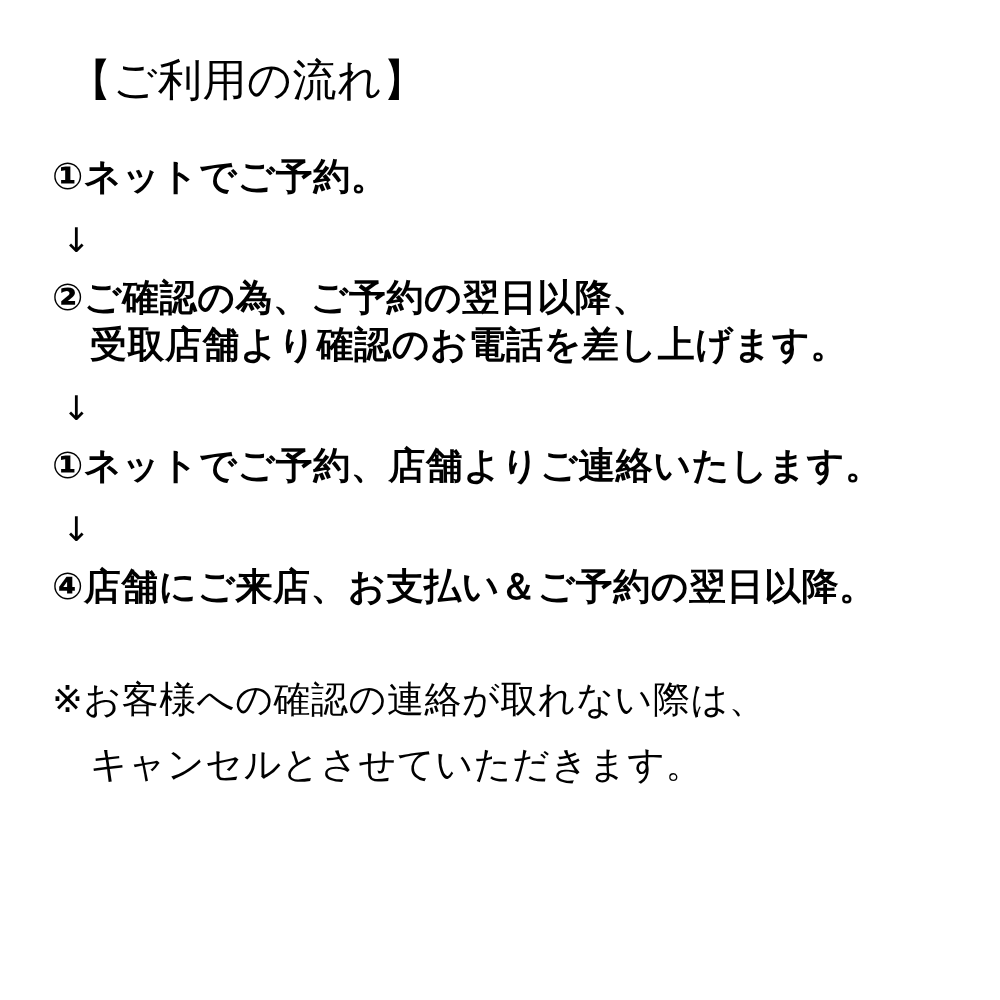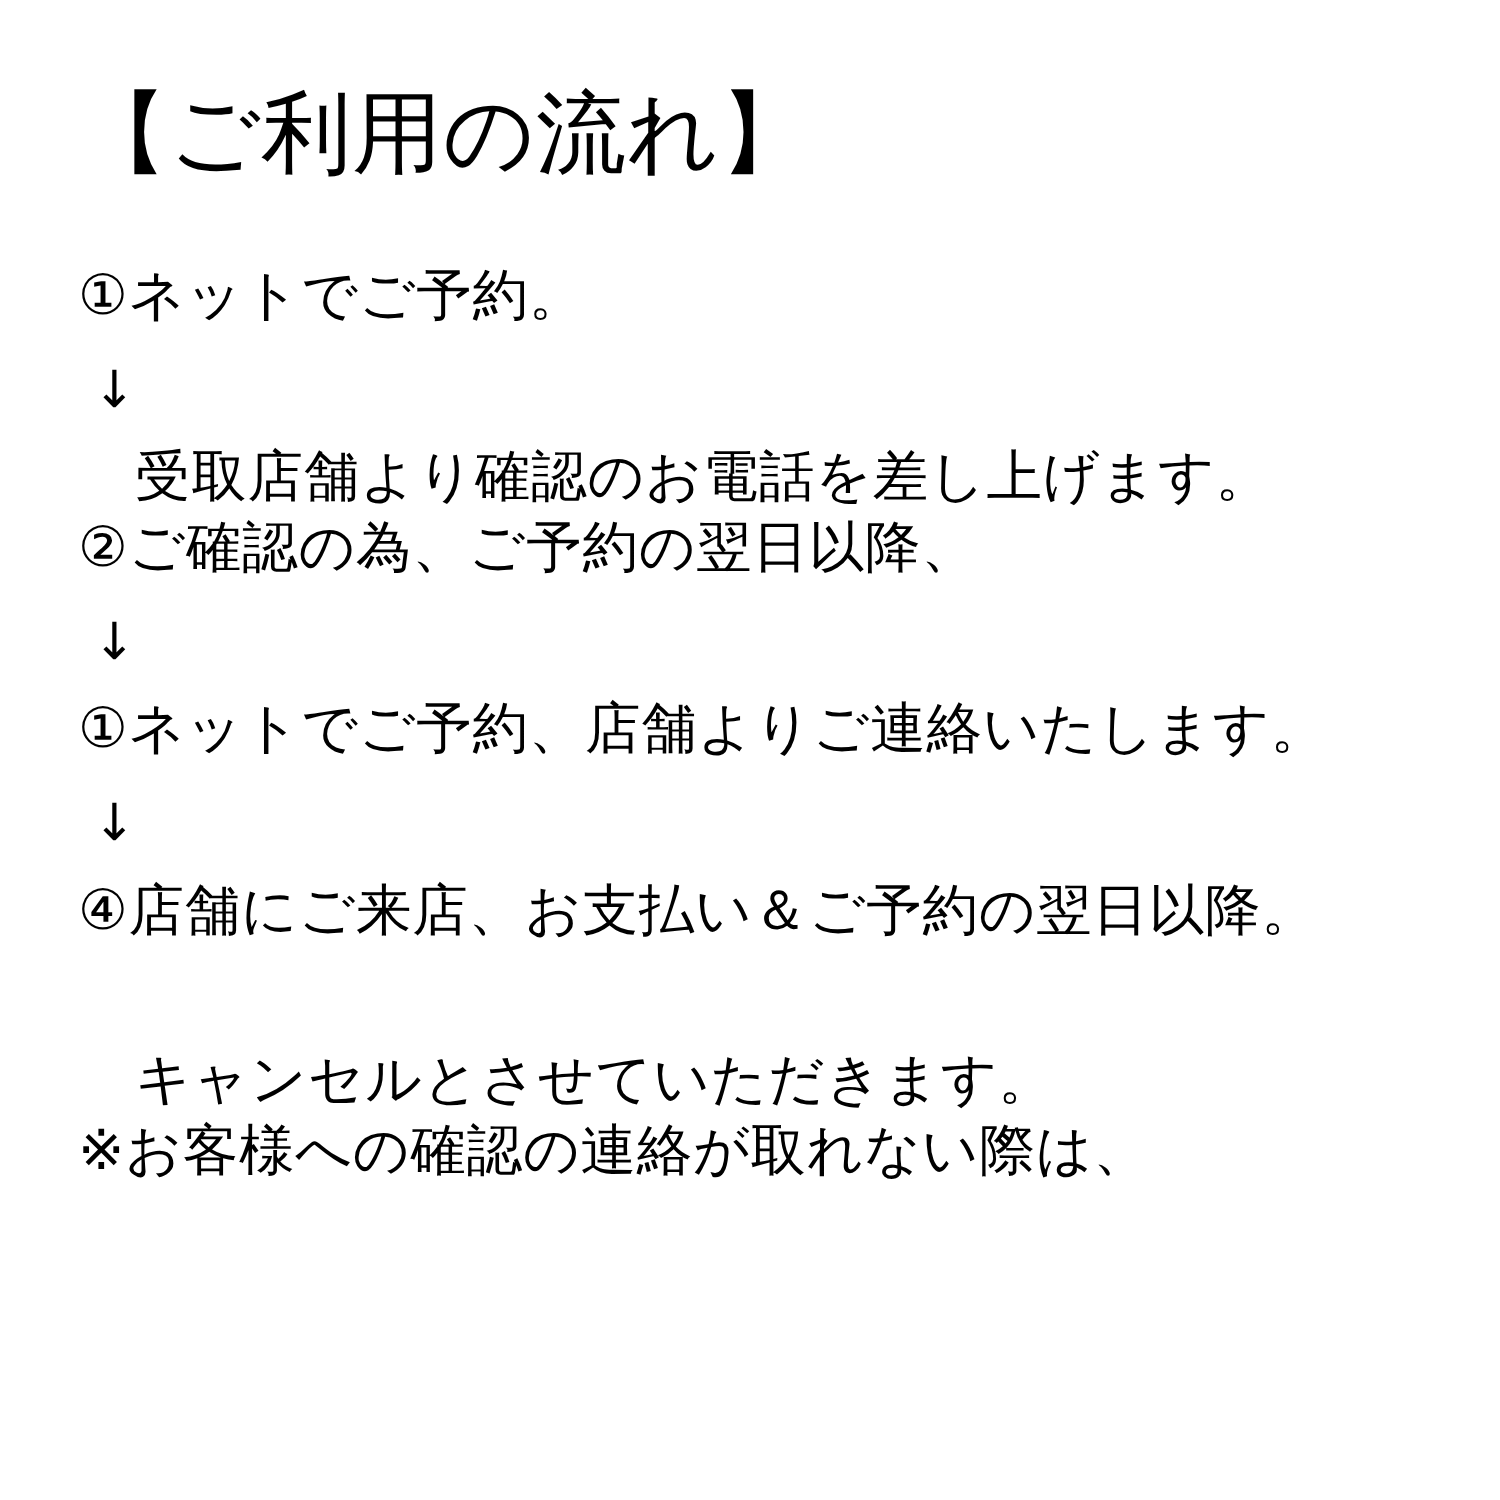--- a/index.html
+++ b/index.html
@@ -15,36 +15,37 @@
     overflow: hidden;
   }
   .page {
     position: relative;
     width: 1000px;
     height: 1000px;
     box-sizing: border-box;
     padding: 52px 40px 40px 52px;
   }
   .doc-title {
-    font-size: 60px;
+    font-size: 44px;
     line-height: 1.25;
     font-weight: 400;
     letter-spacing: 0.5px;
-    margin: 0 0 46px 0;
+    margin: 0 0 46px 16px;
     white-space: pre;
   }
   .step-line {
     font-size: 37px;
     line-height: 1.28;
     letter-spacing: 0.5px;
     white-space: pre;
     margin: 0;
   }
   .step-block {
     margin-bottom: 22px;
+    font-weight: bold;
   }
   .step-cont {
     padding-left: 38px;
   }
   .arrow {
     font-size: 34px;
     line-height: 1.1;
     padding-left: 10px;
     margin: 6px 0 14px 0;
     white-space: pre;
@@ -71,34 +72,34 @@
 
   <h1 class="doc-title">【ご利用の流れ】</h1>
 
   <div class="step-block">
     <p class="step-line">①ネットでご予約。</p>
   </div>
 
   <div class="arrow">↓</div>
 
   <div class="step-block">
+    <p class="step-line">②ご確認の為、ご予約の翌日以降、</p>
     <p class="step-line step-cont">受取店舗より確認のお電話を差し上げます。</p>
-    <p class="step-line">②ご確認の為、ご予約の翌日以降、</p>
   </div>
 
   <div class="arrow">↓</div>
 
   <div class="step-block">
     <p class="step-line">①ネットでご予約、店舗よりご連絡いたします。</p>
   </div>
 
   <div class="arrow">↓</div>
 
   <div class="step-block">
     <p class="step-line">④店舗にご来店、お支払い＆ご予約の翌日以降。</p>
   </div>
 
   <div class="note-block">
+    <p class="note-line">※お客様への確認の連絡が取れない際は、</p>
     <p class="note-line note-cont">キャンセルとさせていただきます。</p>
-    <p class="note-line">※お客様への確認の連絡が取れない際は、</p>
   </div>
 
 </div>
 
 </body></html>

